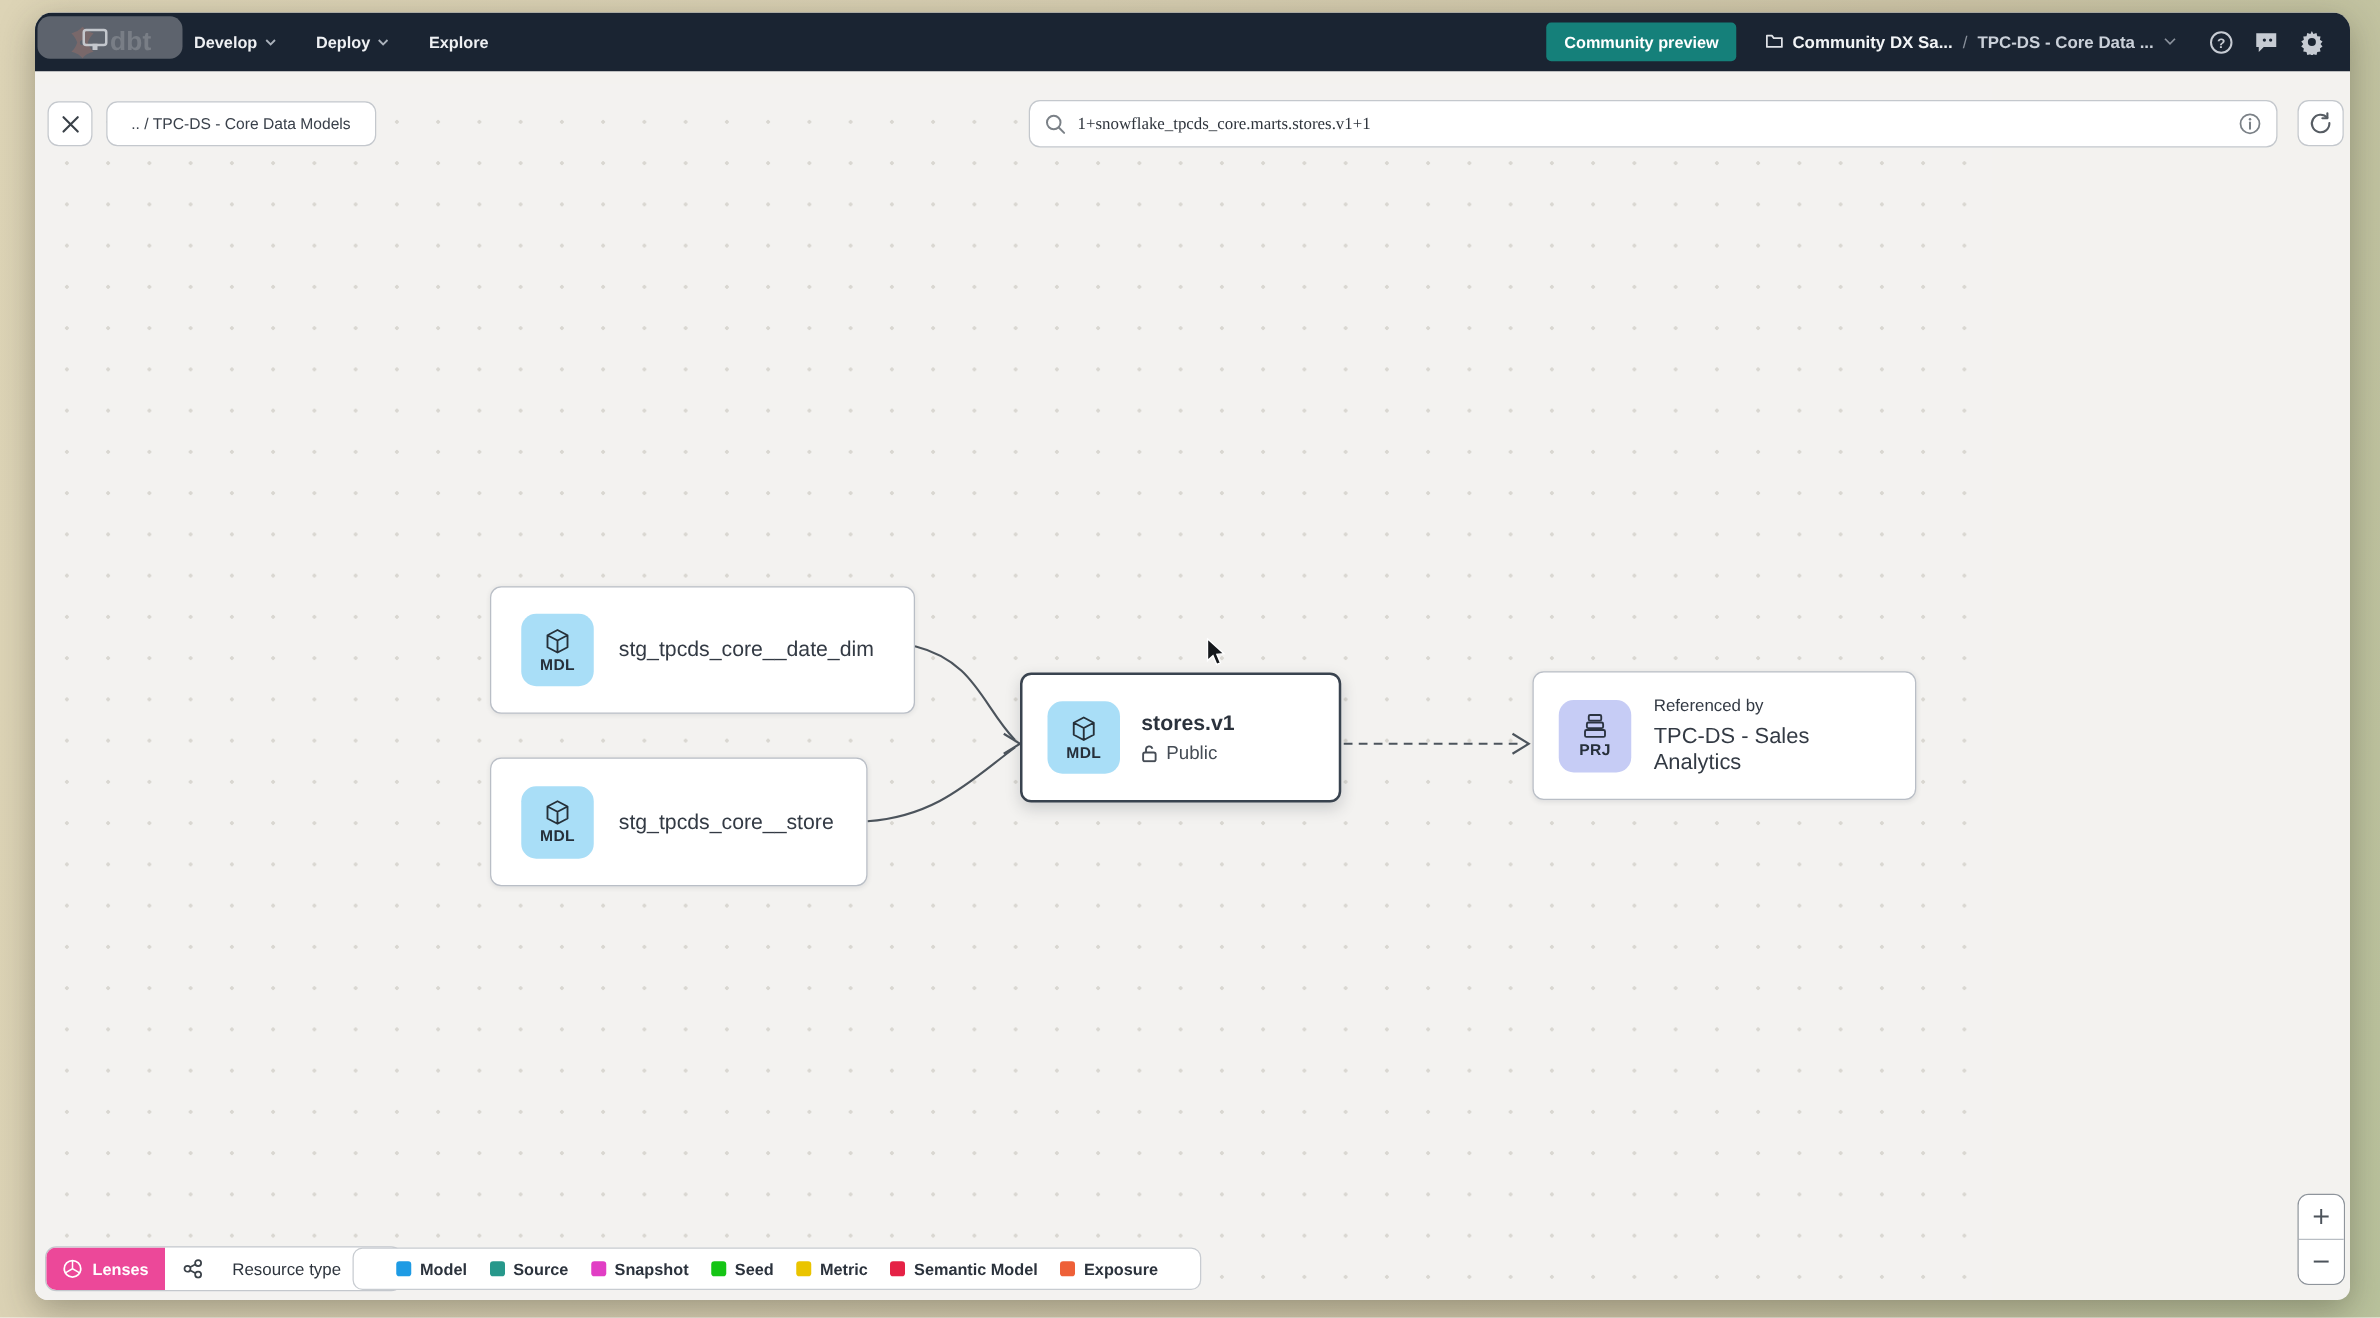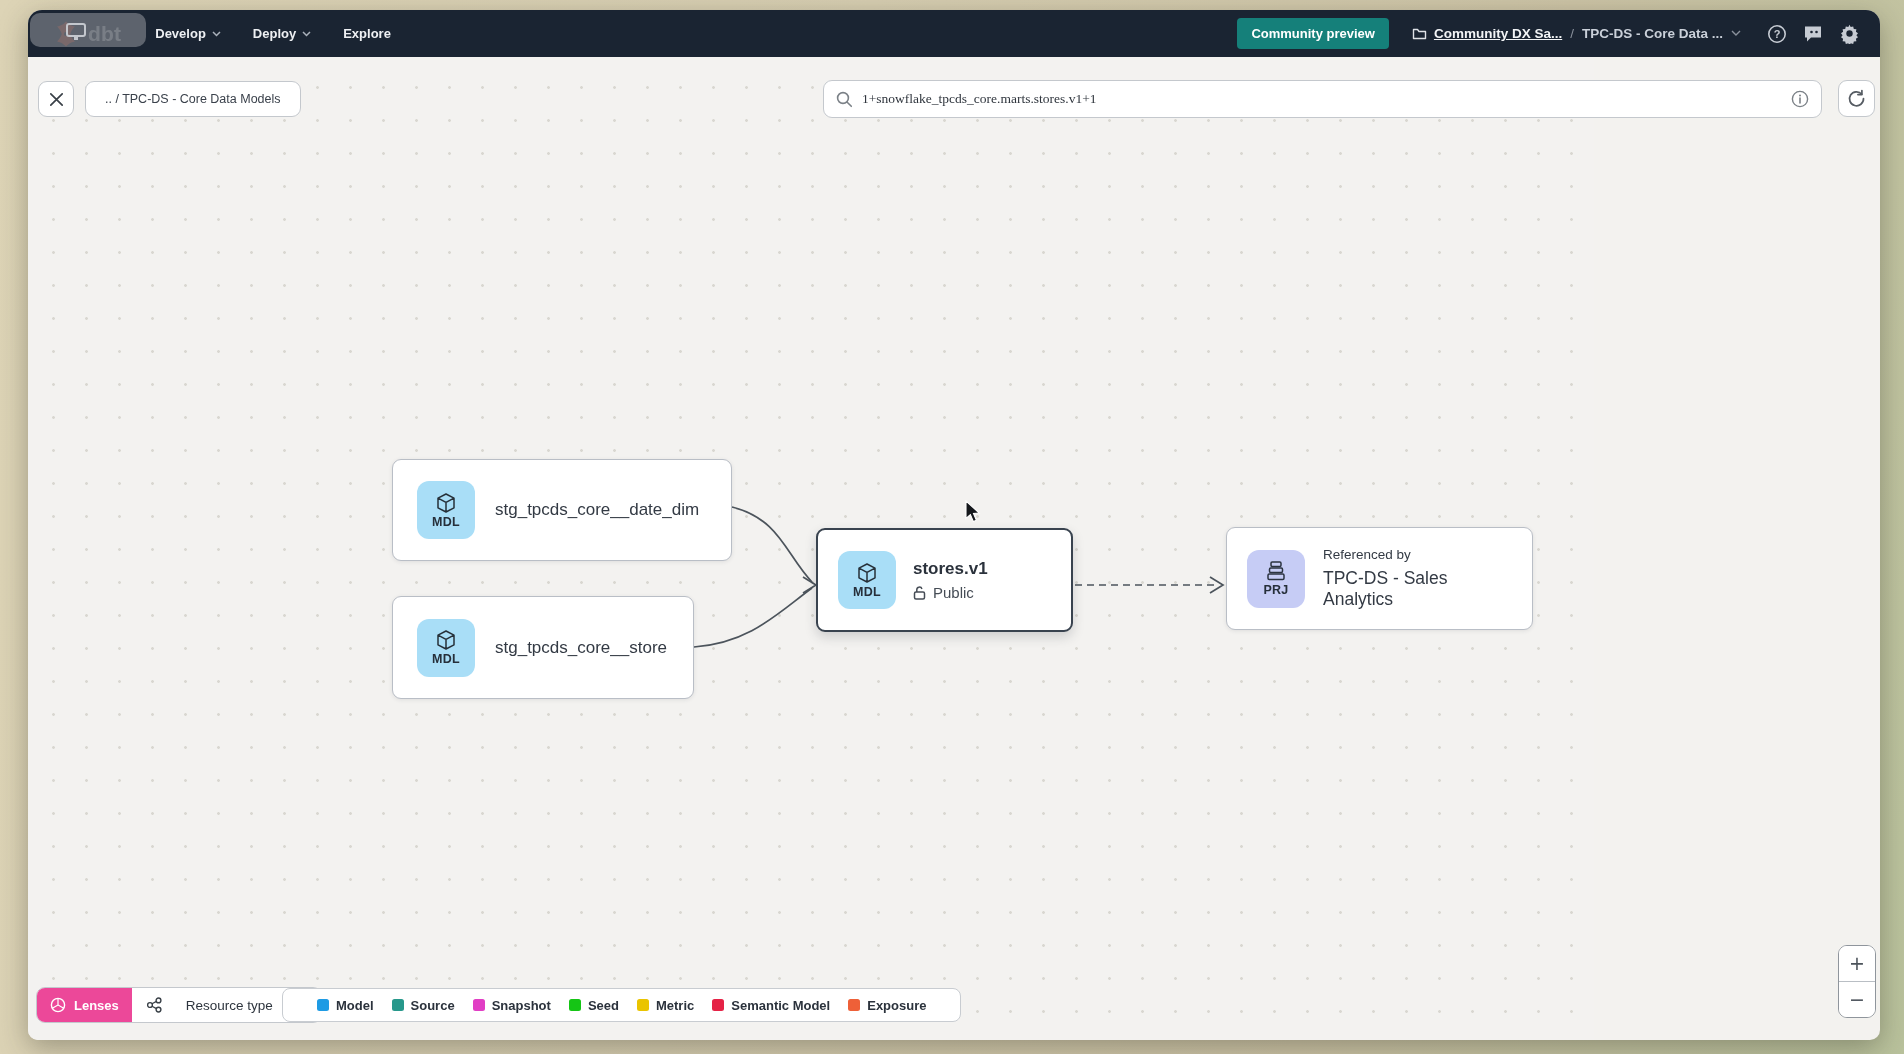--- a/index.html
+++ b/index.html
@@ -16,35 +16,35 @@
     padding:0 20px 0 24px; z-index:30; }
   .logo { display:flex; align-items:center; gap:8px; margin-right:34px; cursor:pointer; }
   .logo-text { color:#fff; font-weight:800; font-size:21px; letter-spacing:.2px; }
   .nav-menu { display:flex; align-items:center; gap:32px; }
   .nav-item { display:flex; align-items:center; gap:6px; color:#eef0f3; font-size:13px;
     font-weight:700; cursor:pointer; }
   .nav-right { margin-left:auto; display:flex; align-items:center; gap:15px; }
   .preview-badge { background:#15807a; color:#fff; font-size:13px; font-weight:700;
     padding:8px 14px; border-radius:4px; }
   .crumbs { display:flex; align-items:center; gap:8px; margin-left:8px; }
-  .crumb-account { color:#f2f4f6; font-size:13.5px; font-weight:700; display:flex; align-items:center; gap:7px;text-decoration:underline; }
+  .crumb-account { color:#f2f4f6; font-size:13.5px; font-weight:700; display:flex; gap:7px; }
   .crumb-sep { color:#8a919c; font-size:13.5px; }
   .crumb-project { color:#cad0d9; font-size:13.5px;font-weight:bold; }
   .nav-icons { display:flex; align-items:center; gap:14px; margin-left:10px; }
   .nav-icon { width:22px; height:22px; display:flex; align-items:center; justify-content:center; cursor:pointer; }
   .chev { display:inline-block; }
 
   
   .capture-blob { position:absolute; left:2px; top:3px; width:116px; height:34px; border-radius:10px;
     background:rgba(103,108,117,.88); z-index:60; display:flex; align-items:center; padding-left:36px; }
   .capture-glyph { width:20px; height:14px; border:2px solid #cfd2d8; border-radius:3px; position:relative; opacity:.9; }
   .capture-glyph:after { content:""; position:absolute; left:6px; top:10px; width:4px; height:5px; background:#cfd2d8; }
 
   
-  .canvas { position:absolute; left:0; top:47px; width:1566px; height:983px; background:#f3f2f0;
+  .canvas { position:absolute; left:0; top:57px; width:1566px; height:983px; background:#f3f2f0;
     background-image:radial-gradient(circle,#d9d7d1 1.3px,transparent 1.5px);
     background-size:33px 33px; background-position:9px 14px; }
 
   
   .btn-close { position:absolute; left:10px; top:71px; width:36px; height:36px; background:#fff;
     border:1px solid #c4c8cd; border-radius:9px; display:flex; align-items:center; justify-content:center;
     cursor:pointer; z-index:20; }
   .path-chip { position:absolute; left:57px; top:71px; height:36px; background:#fff;
     border:1px solid #c4c8cd; border-radius:9px; display:flex; align-items:center; padding:0 19px;
     font-size:12.5px; color:#3a414b; z-index:20; cursor:pointer; }

